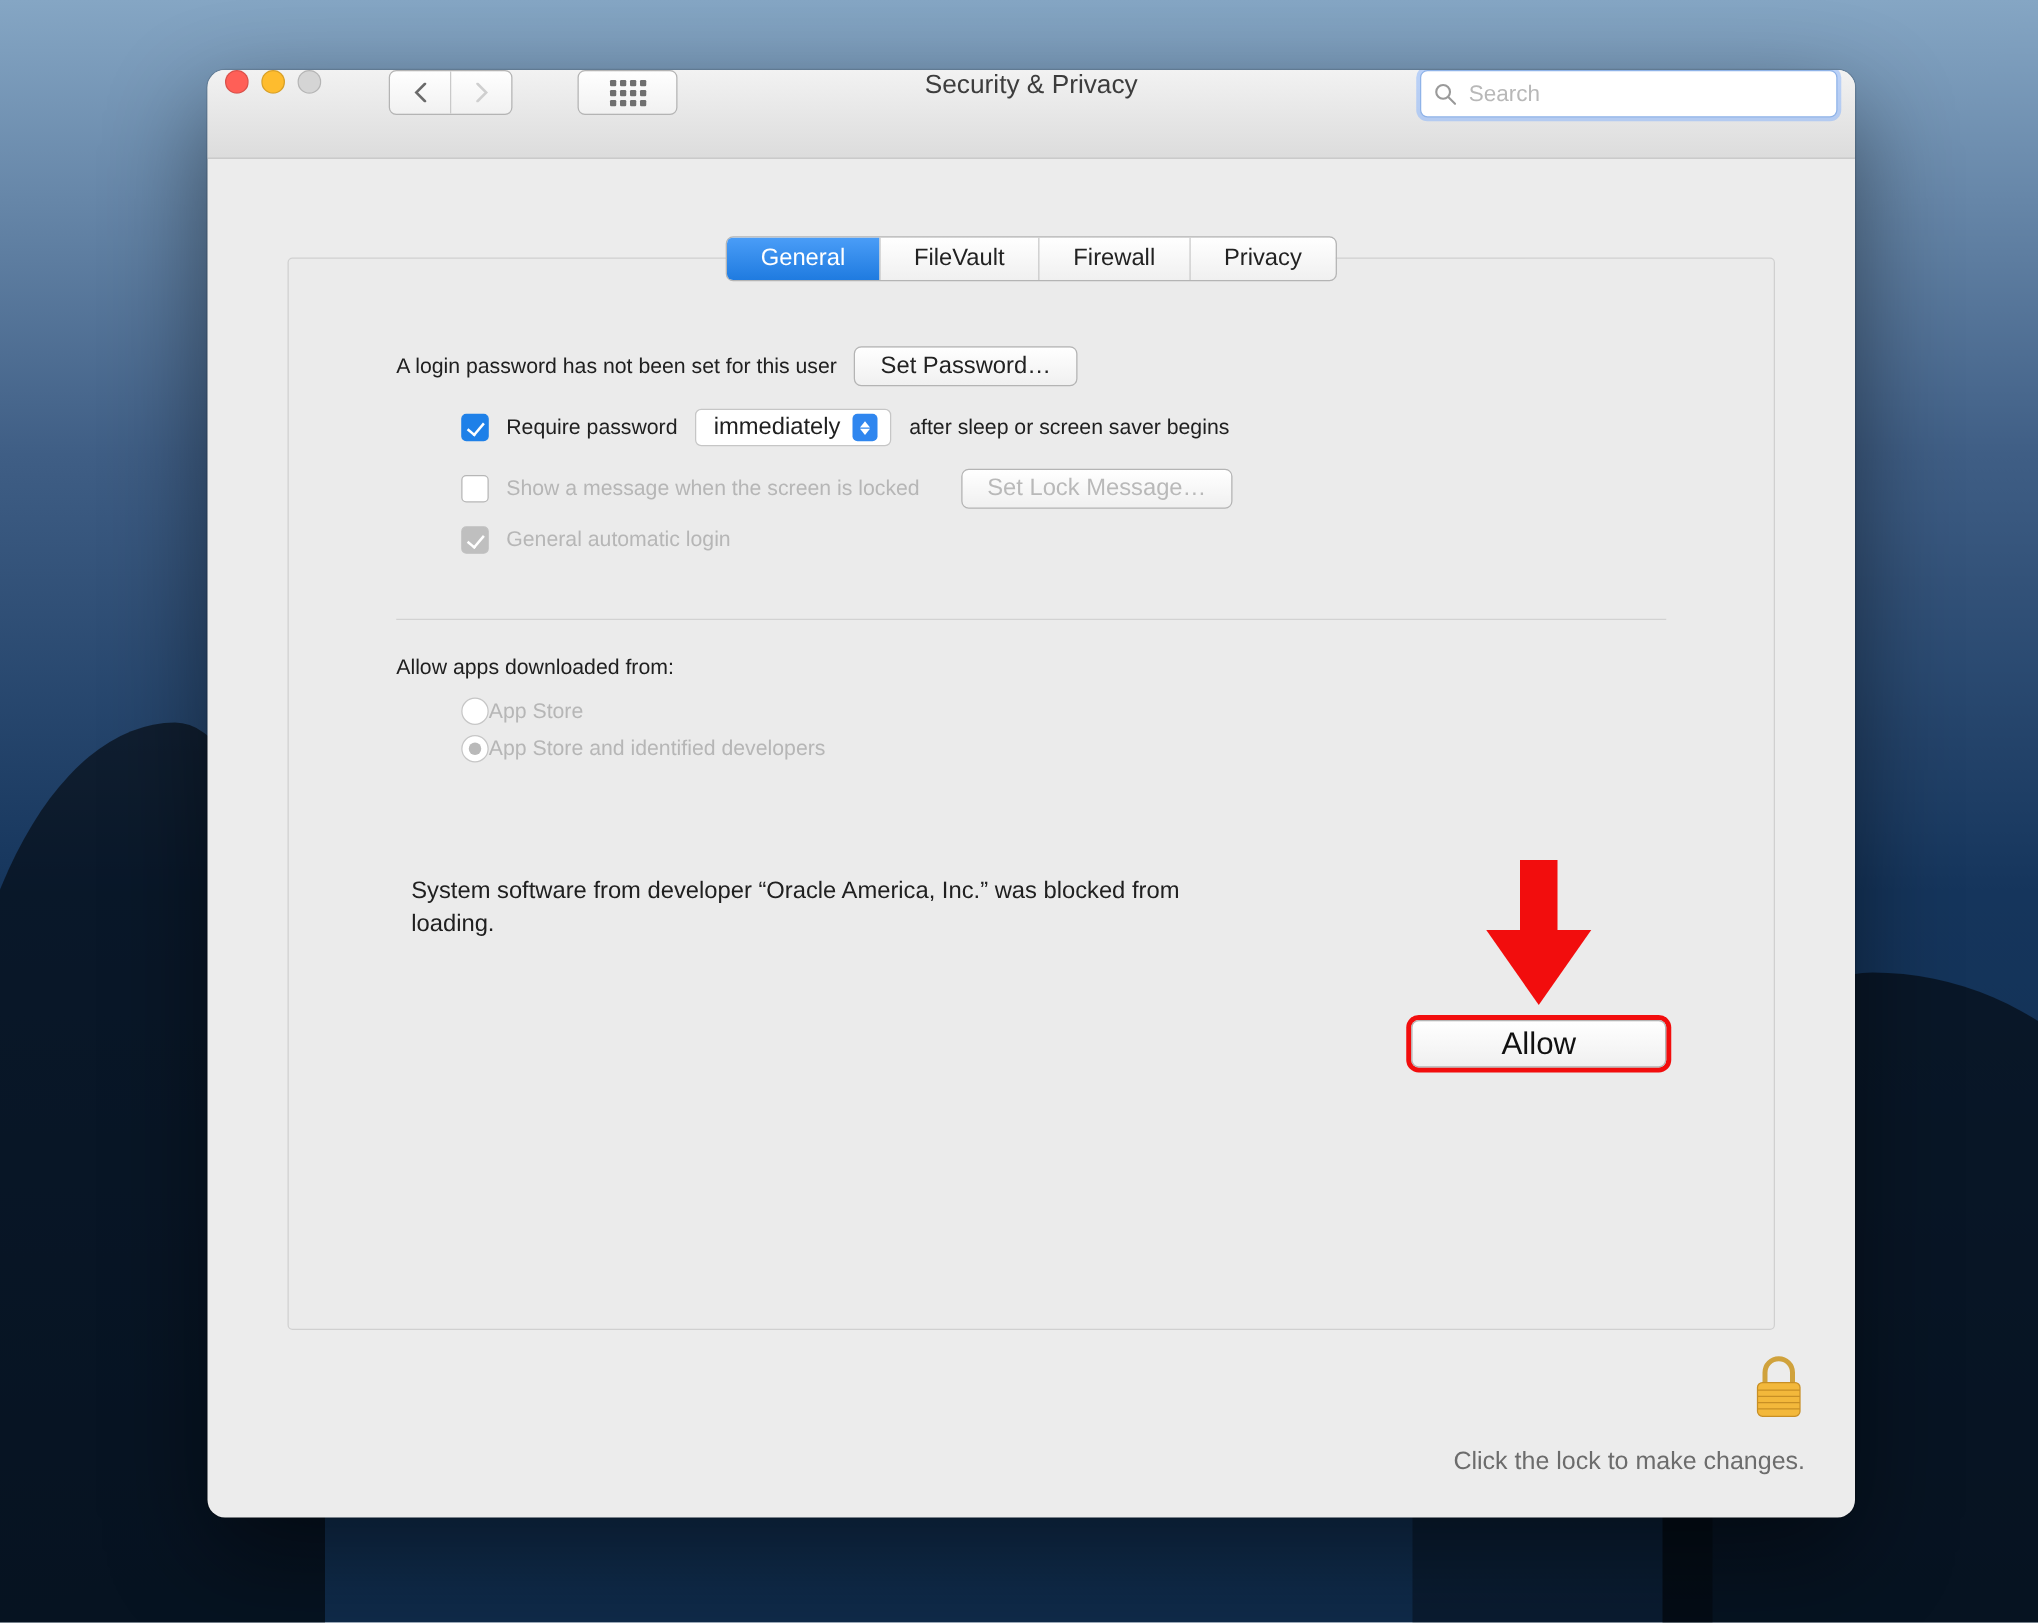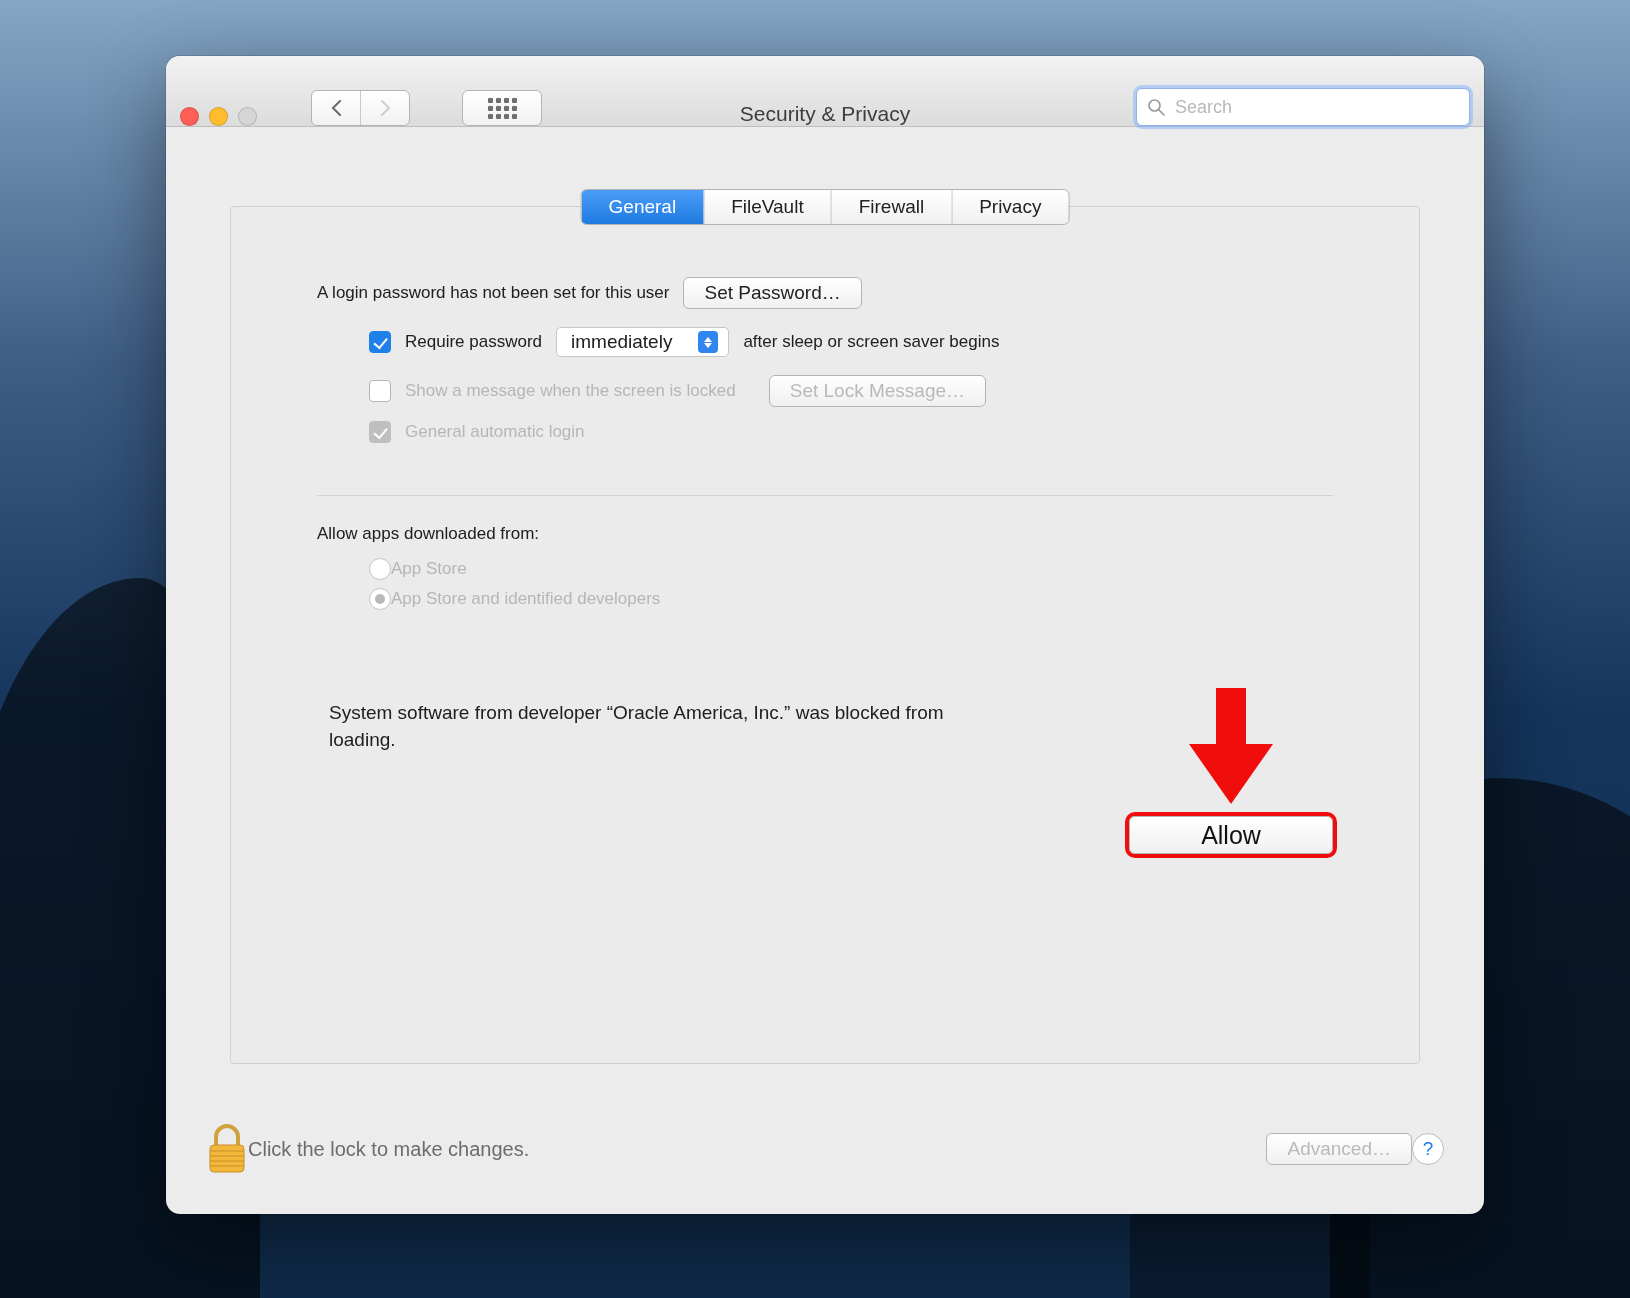--- a/index.html
+++ b/index.html
@@ -19,21 +19,21 @@
     background:#ececec;
     border-radius:14px;
     box-shadow:0 30px 80px rgba(0,0,0,.45),0 0 0 1px rgba(0,0,0,.12);
     overflow:hidden;
   }
   
   .titlebar{
     height:70px;
     background:linear-gradient(#f2f2f2,#dcdcdc);
     border-bottom:1px solid #bfbfbf;
-    display:flex;align-items:flex-end;
+    display:flex;align-items:flex-start;
     padding:0 14px;
     position:relative;
     gap:36px;
   }
   .traffic{display:flex;gap:10px;margin-right:18px;}
   .traffic span{width:17px;height:17px;border-radius:50%;display:block;border:1px solid rgba(0,0,0,.15);}
   .tl-close{background:#ff5f57;}
   .tl-min{background:#febc2e;}
   .tl-zoom{background:#d5d5d5;}
   .nav-group{display:flex;border:1px solid #b4b4b4;border-radius:6px;overflow:hidden;background:linear-gradient(#ffffff,#f1f1f1);}
@@ -96,21 +96,21 @@
   }
   .btn.disabled{color:#b9b9b9;margin-left:19px;}
   .cb{width:20px;height:20px;border:1px solid #b6b6b6;border-radius:4px;background:#fff;display:inline-flex;align-items:center;justify-content:center;flex:0 0 auto;}
   .cb.checked{background:#1e80e8;border-color:#1e80e8;}
   .cb.checked::after{content:"";width:6px;height:11px;border:solid #fff;border-width:0 2.5px 2.5px 0;transform:rotate(40deg) translateY(-1px);}
   .cb.gray.checked{background:#bfbfbf;border-color:#bfbfbf;}
   .select{
     border:1px solid #c6c6c6;border-radius:5px;
     padding:3px 10px 3px 14px;
     background:#fff;
-    display:inline-flex;align-items:center;gap:26px;font-size:19px;
+    display:inline-flex;align-items:center;gap:10px;font-size:19px;
   }
   .select .arrows{
     width:20px;height:22px;border-radius:4px;
     background:#2f86ef;display:flex;flex-direction:column;align-items:center;justify-content:center;gap:1px;
   }
   .select .arrows::before,.select .arrows::after{content:"";border-left:4px solid transparent;border-right:4px solid transparent;}
   .select .arrows::before{border-bottom:5px solid #fff;}
   .select .arrows::after{border-top:5px solid #fff;}
   .indent{padding-left:52px;}
   .dim{color:#b6b6b6;}
@@ -126,22 +126,22 @@
     width:202px;height:36px;
     background:linear-gradient(#ffffff,#f0f0f0);
     border:1px solid #b4b4b4;border-radius:6px;
     display:flex;align-items:center;justify-content:center;
     font-size:25px;color:#111;
     box-shadow:0 0 0 4px #f20d0d;
   }
   
   .footer{
     position:absolute;left:0;right:0;bottom:0;height:130px;
-    display:flex;align-items:center;
-    padding:0 40px;
+    display:flex;align-items:flex-end;
+    padding:0 40px;gap:22px;flex-direction:column;
   }
   .lock-icon{flex:0 0 auto;}
   .footer-txt{color:#6c6c6c;font-size:20px;}
   .spacer{flex:1;}
   .help-circle{
     width:30px;height:30px;border-radius:50%;
     border:1.5px solid #bdbdbd;
     display:flex;align-items:center;justify-content:center;
     color:#1d7cf0;font-size:19px;background:#fff;
   }

